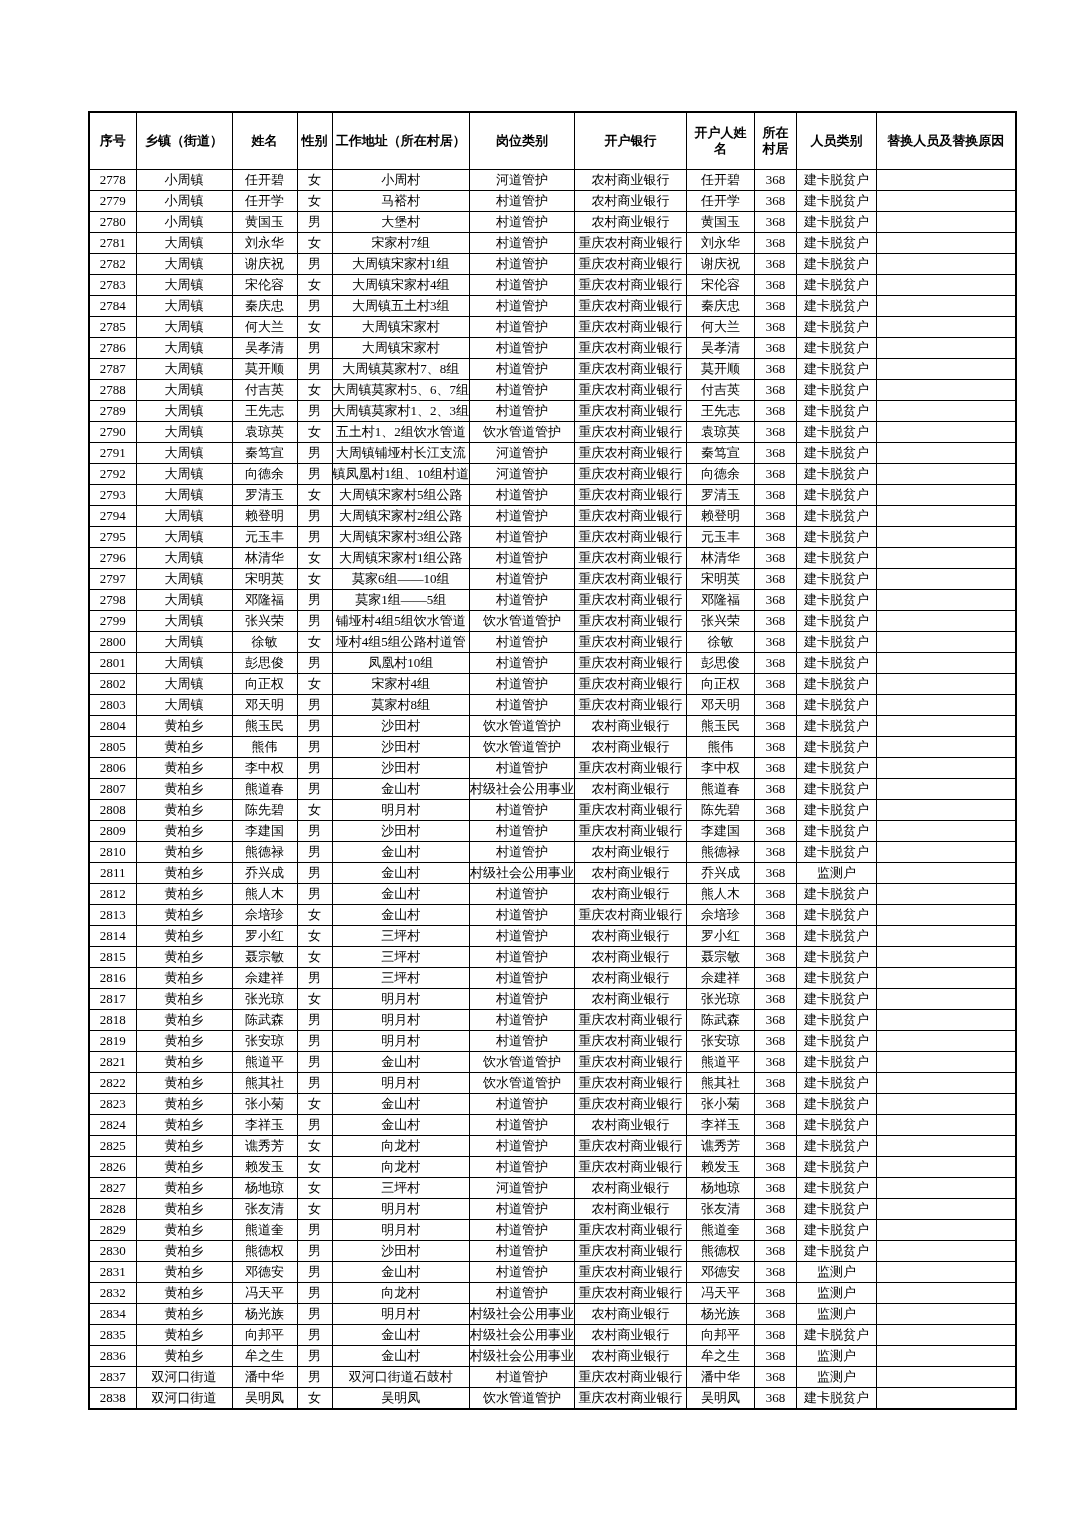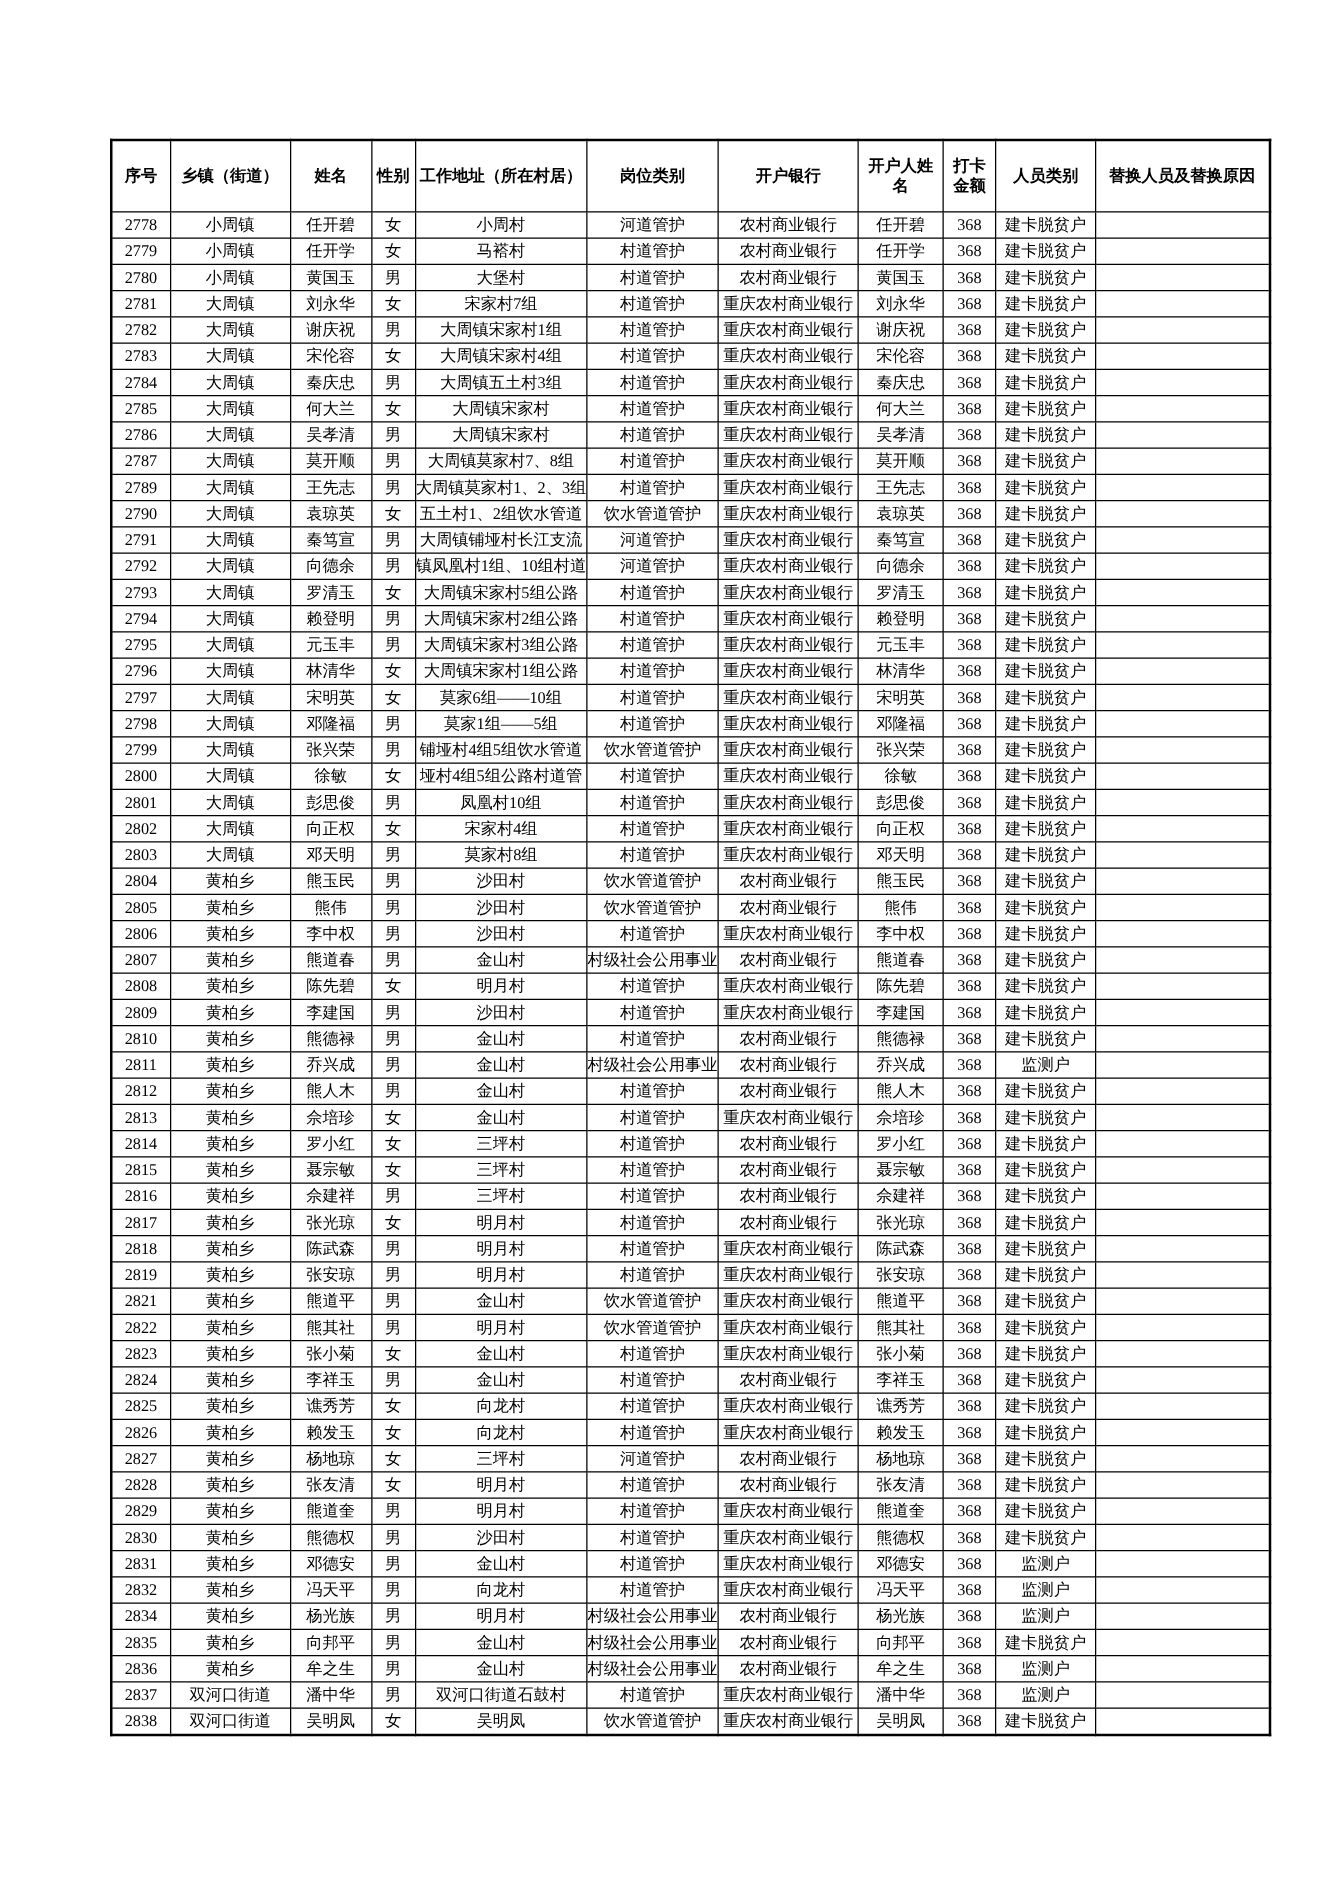--- a/index.html
+++ b/index.html
@@ -77,21 +77,21 @@
     <thead>
       <tr>
           <th>序号</th>
           <th>乡镇（街道）</th>
           <th>姓名</th>
           <th>性别</th>
           <th>工作地址（所在村居）</th>
           <th>岗位类别</th>
           <th>开户银行</th>
           <th>开户人姓名</th>
-          <th>打卡金额</th>
+          <th>所在村居</th>
           <th>人员类别</th>
           <th>替换人员及替换原因</th>
         </tr>
     </thead>
     <tbody>
         <tr>
           <td>2778</td>
           <td>小周镇</td>
           <td>任开碧</td>
           <td>女</td>
@@ -209,20 +209,33 @@
         </tr>
         <tr>
           <td>2787</td>
           <td>大周镇</td>
           <td>莫开顺</td>
           <td>男</td>
           <td>大周镇莫家村7、8组</td>
           <td>村道管护</td>
           <td>重庆农村商业银行</td>
           <td>莫开顺</td>
+          <td>368</td>
+          <td>建卡脱贫户</td>
+          <td></td>
+        </tr>
+        <tr>
+          <td>2788</td>
+          <td>大周镇</td>
+          <td>付吉英</td>
+          <td>女</td>
+          <td>大周镇莫家村5、6、7组</td>
+          <td>村道管护</td>
+          <td>重庆农村商业银行</td>
+          <td>付吉英</td>
           <td>368</td>
           <td>建卡脱贫户</td>
           <td></td>
         </tr>
         <tr>
           <td>2789</td>
           <td>大周镇</td>
           <td>王先志</td>
           <td>男</td>
           <td>大周镇莫家村1、2、3组</td>

